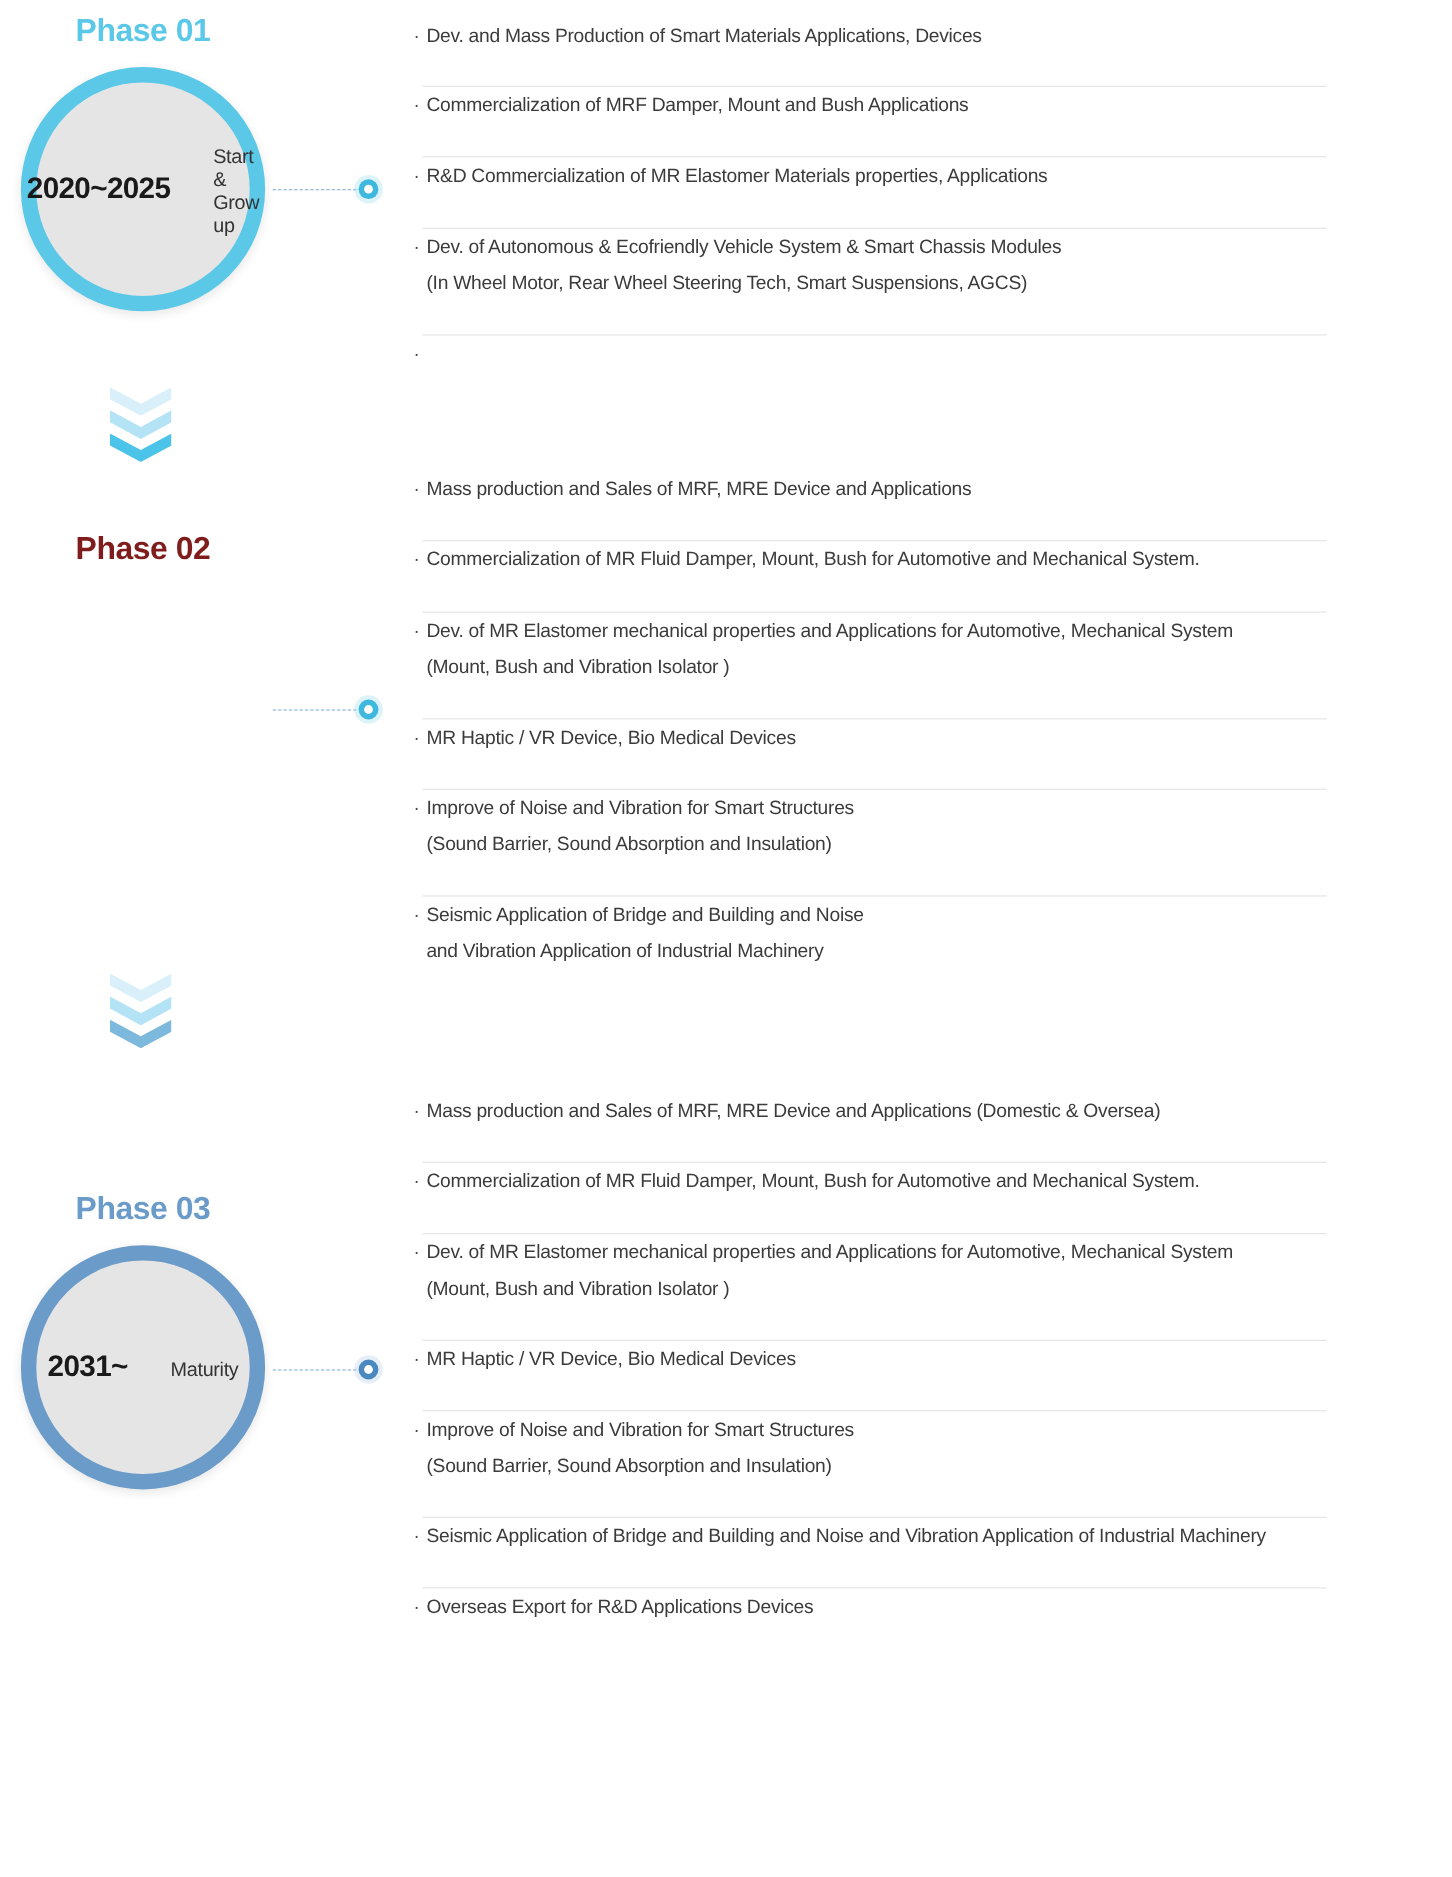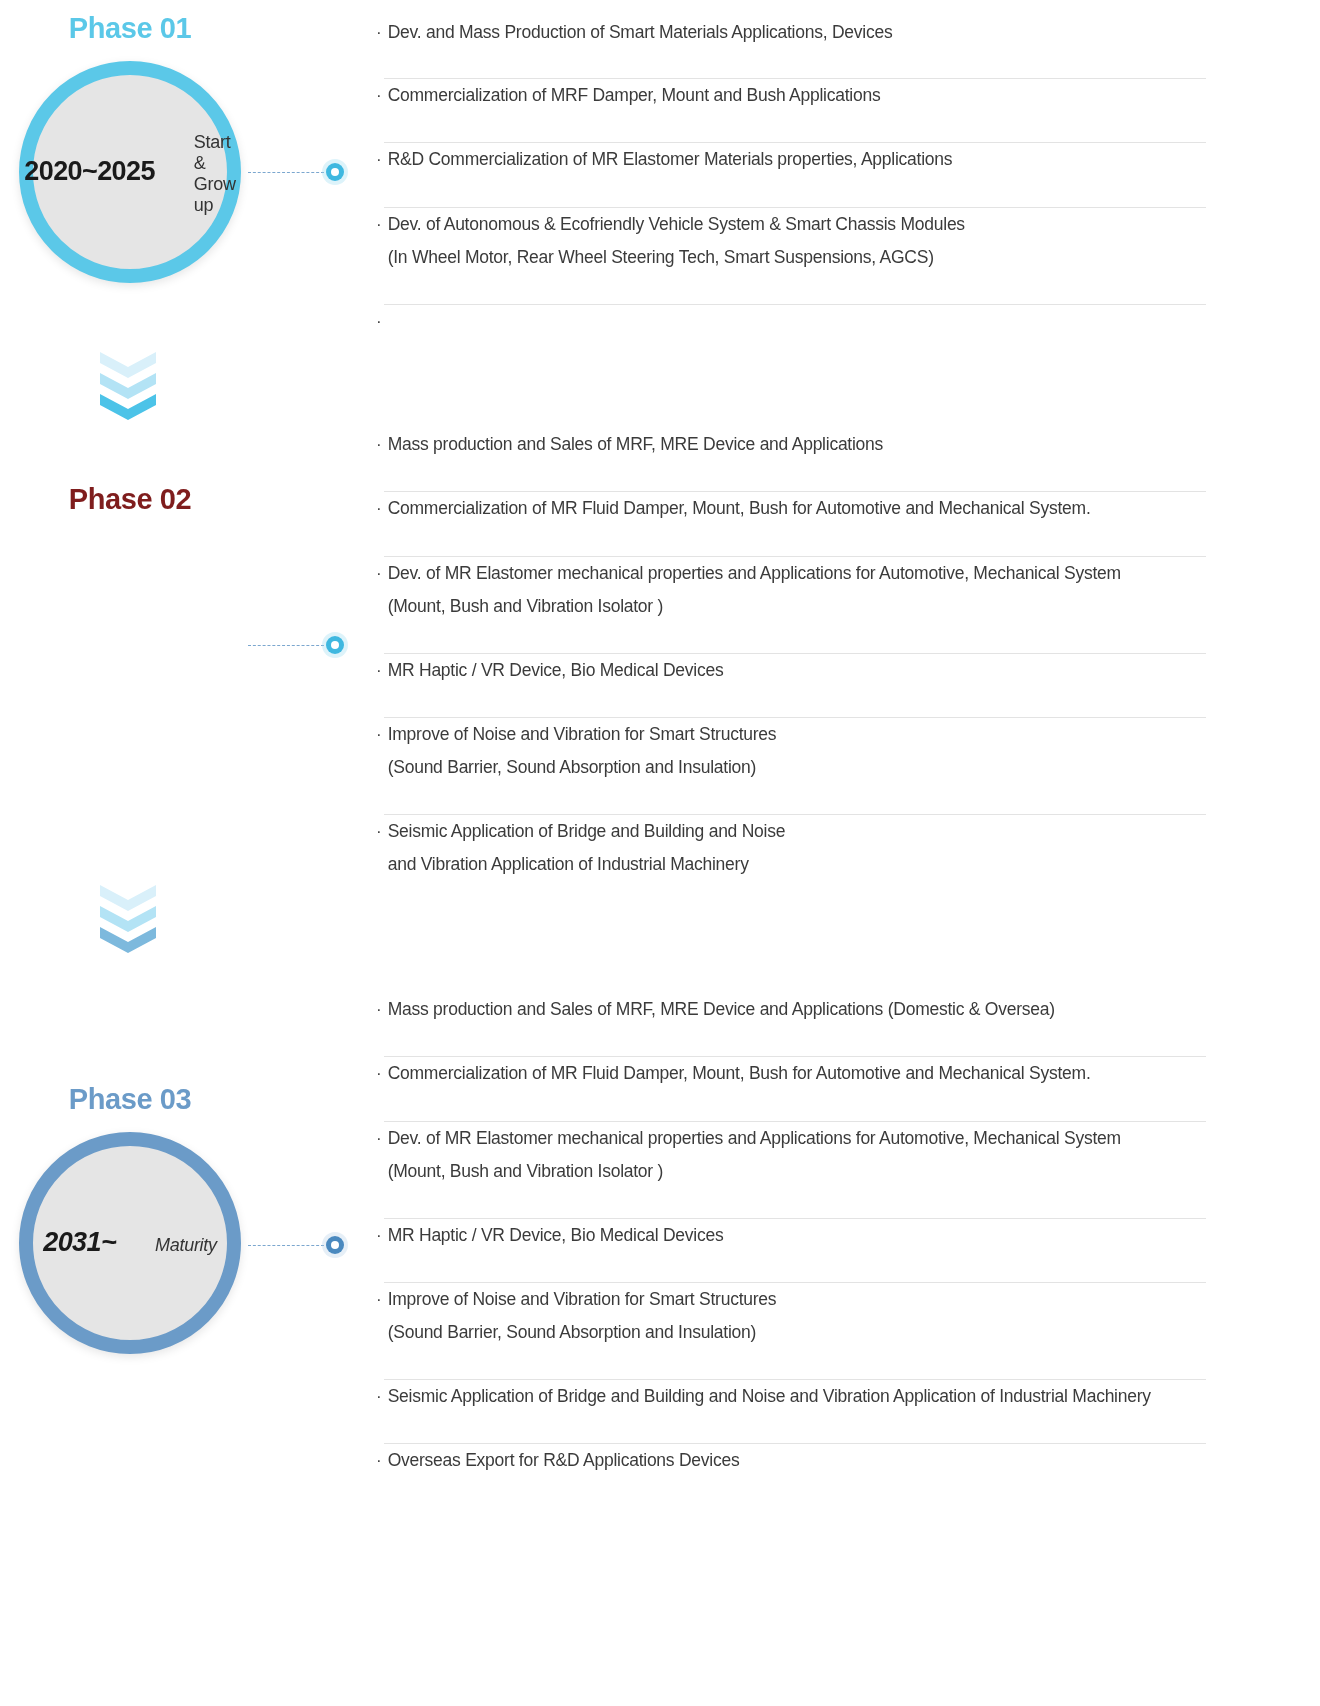--- a/index.html
+++ b/index.html
@@ -227,21 +227,21 @@
   </div>
 
   <div class="chev-group" style="top:885px;left:100px;">
     <div class="chev" style="background:#d9f0fa;"></div>
     <div class="chev" style="background:#b3e3f5;"></div>
     <div class="chev" style="background:#7db9dd;"></div>
   </div>
 
   <div class="phase-marker" style="top:1083px;">
     <div class="phase-title" style="color: rgb(107, 155, 200);">Phase 03</div>
-    <div class="phase-circle" style="margin-top:16px;border:14px solid #6b9bc8;font-style:italic;">
+    <div class="phase-circle" style="margin-top:16px;border:14px solid #6b9bc8;">
       <div class="phase-years">2031~</div>
       <div class="phase-sub">Maturity</div>
     </div>
   </div>
   <div class="connector" style="top:1245px;left:248px;width:76px;"></div>
   <div class="connector-node" style="top:1232px;left:322px;">
     <span class="ring-outer" style="background:#b6d2e8;"></span>
     <span class="ring-mid" style="background:#4a89bf;"></span>
     <span class="ring-inner"></span>
   </div>

